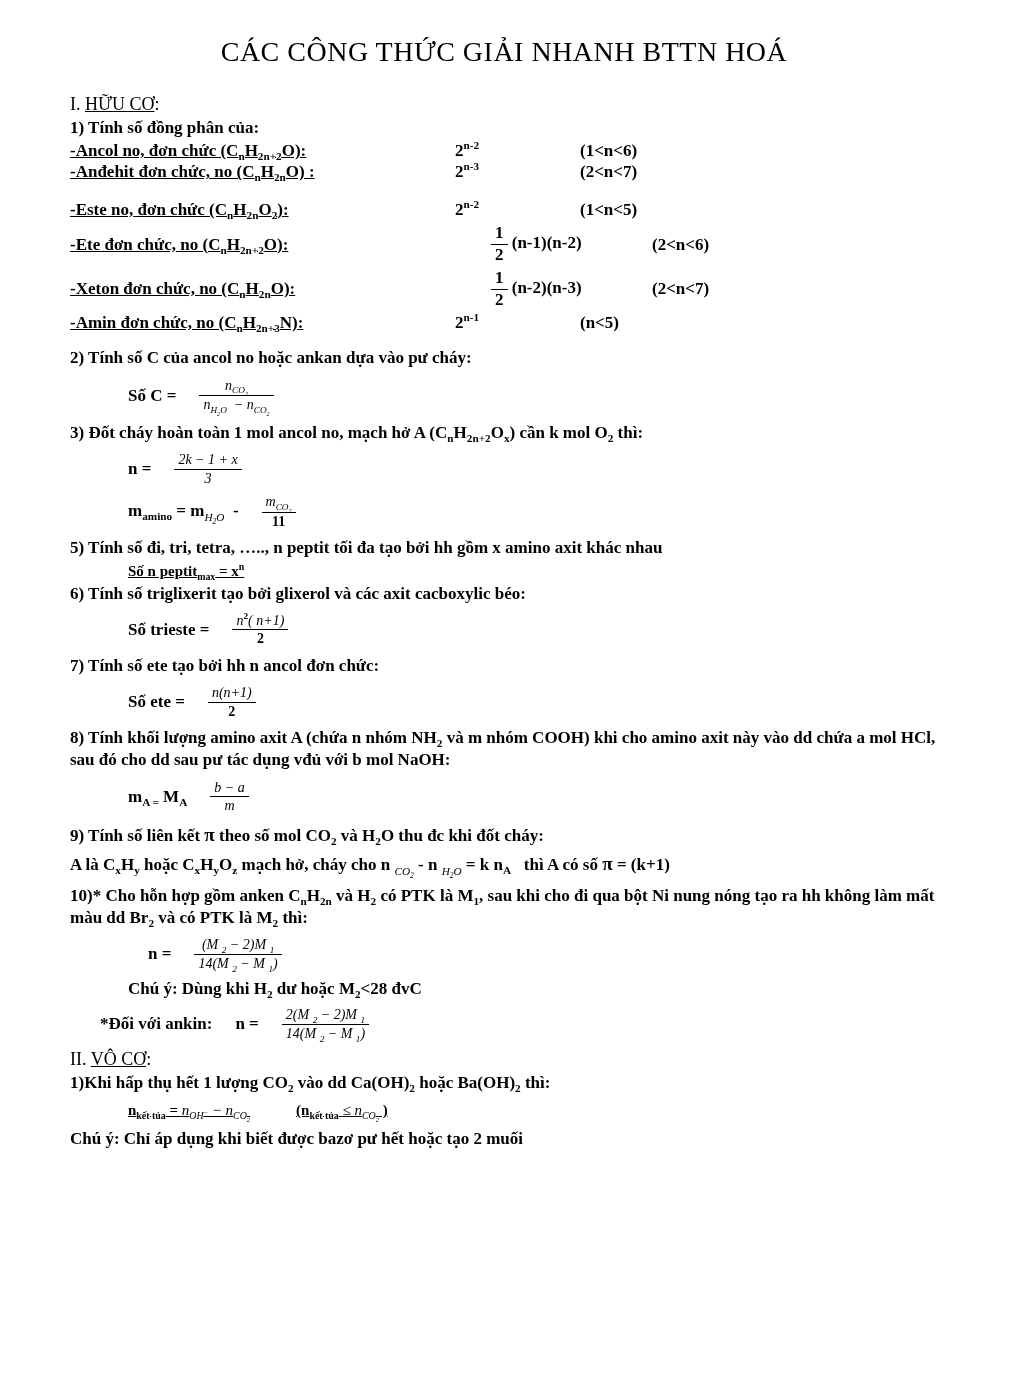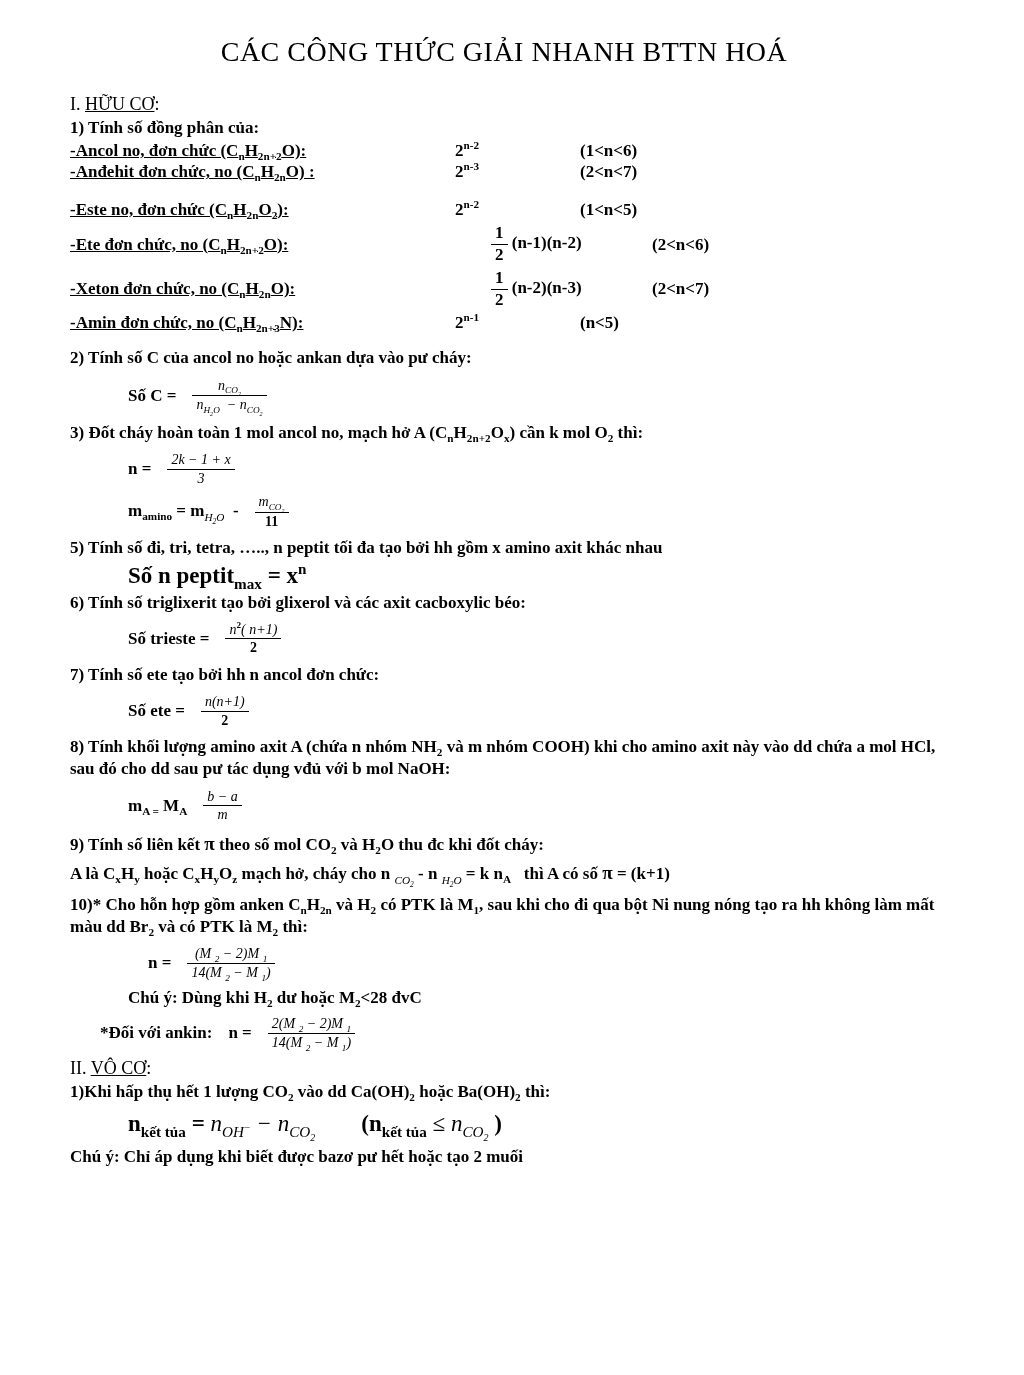--- a/index.html
+++ b/index.html
@@ -28,23 +28,23 @@
   .gap-top{margin-top:18px;}
   .frow{margin:4px 0;gap:36px;}
 
   
   .frac{display:inline-block;vertical-align:middle;text-align:center;line-height:1.1;}
   .frac .num{display:block;border-bottom:1.5px solid #000;padding:0 4px 1px 4px;}
   .frac .den{display:block;padding:1px 4px 0 4px;}
   .math{font-style:italic;font-weight:normal;}
 
   
-  .formula{font-size:17px;font-weight:bold;margin:8px 0 8px 58px;display:flex;align-items:center;gap:16px;}
+  .formula{font-size:17px;font-weight:bold;margin:8px 0 8px 58px;display:flex;align-items:center;gap:23px;}
   .formula .bigfrac{font-size:14px;}
-  .plain-line{font-size:23px;font-weight:bold;margin:3px 0 3px 58px;}
+  .plain-line{font-size:15px;font-weight:bold;margin:3px 0 3px 58px;text-decoration:underline;}
   .flow-line{font-size:17px;font-weight:bold;line-height:1.32;margin:4px 0;}
   .note-line{font-size:17px;font-weight:bold;margin:6px 0 6px 58px;}
   .ankin{margin-left:30px;}
   .sp{display:inline-block;width:46px;}
 </style>
 </head>
 <body>
 
 <div class="page">
 

